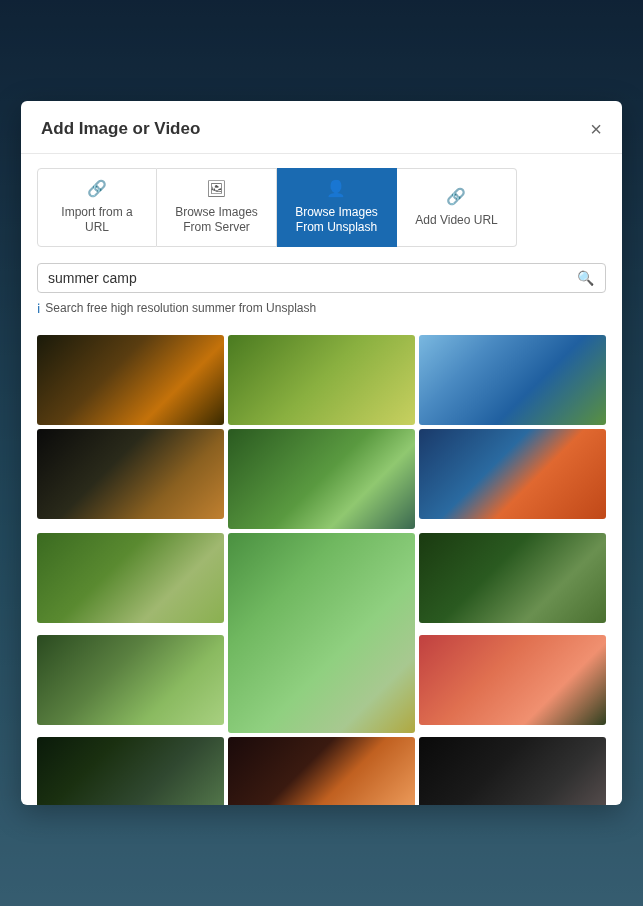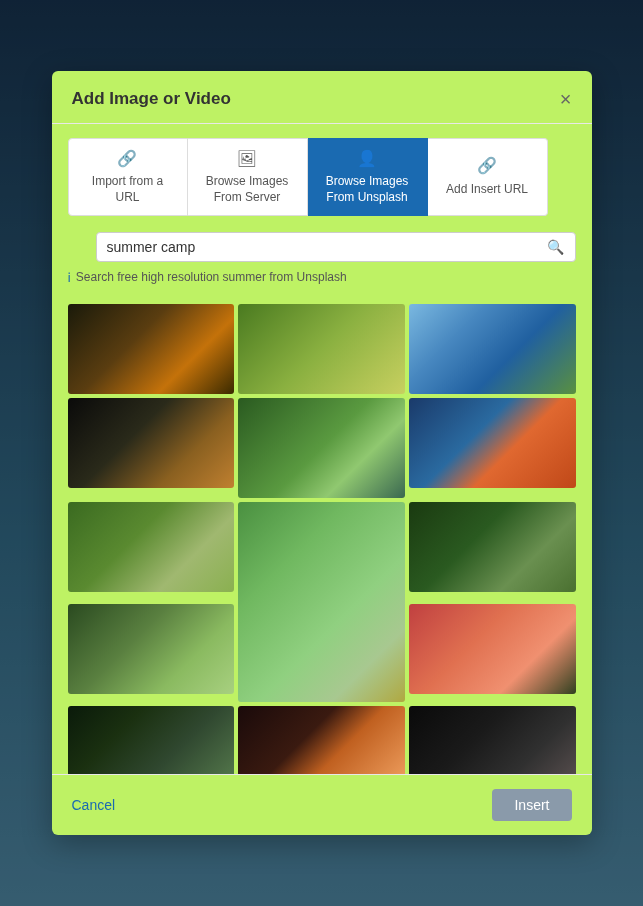--- a/index.html
+++ b/index.html
@@ -19,23 +19,23 @@
       position: absolute;
       top: 0; left: 0;
       width: 643px; height: 906px;
       background: rgba(0,0,0,0.4);
       display: flex;
       align-items: center;
       justify-content: center;
     }
 
     .modal {
-      background: #bef264;
+      background: #ffffff;
       border-radius: 6px;
-      width: 540px;
+      width: 601px;
       max-height: 870px;
       box-shadow: 0 8px 30px rgba(0,0,0,0.3);
       display: flex;
       flex-direction: column;
       position: relative;
     }
 
     .modal-header {
       display: flex;
       align-items: center;
@@ -109,21 +109,20 @@
       padding: 16px 16px 8px 16px;
     }
 
     .search-box {
       display: flex;
       align-items: center;
       border: 1px solid #ccc;
       border-radius: 4px;
       padding: 6px 10px;
       background: #fff;
-      margin-left: 28px;
     }
 
     .search-input {
       flex: 1;
       border: none;
       outline: none;
       font-size: 14px;
       color: #333;
     }
 
@@ -236,21 +235,21 @@
       <div class="tab">
         <span class="tab-icon">🖼</span>
         <span>Browse Images<br>From Server</span>
       </div>
       <div class="tab active">
         <span class="tab-icon">👤</span>
         <span>Browse Images<br>From Unsplash</span>
       </div>
       <div class="tab">
         <span class="tab-icon">🔗</span>
-        <span>Add Insert URL</span>
+        <span>Add Video URL</span>
       </div>
     </div>
 
     <div class="search-area">
       <div class="search-box">
         <input class="search-input" type="text" value="summer camp" placeholder="summer camp" style="">
         <span class="search-icon-wrap">🔍</span>
       </div>
       <div class="search-hint">
         <span class="info-icon">ℹ</span>
@@ -269,19 +268,15 @@
       <div class="img-cell img-8" style="height:200px; grid-row: span 2;"></div>
       <div class="img-cell img-9" style="height:90px;"></div>
       <div class="img-cell img-10" style="height:90px;"></div>
       <div class="img-cell img-11" style="height:90px;"></div>
       <div class="img-cell img-12" style="height:90px;"></div>
       <div class="img-cell img-13" style="height:80px;"></div>
       <div class="img-cell img-14" style="height:80px;"></div>
 
     </div>
 
-    <div class="modal-footer">
-      <button class="cancel-btn">Cancel</button>
-      <button class="insert-btn">Insert</button>
-    </div>
 
   </div>
 </div>
 
 </body></html>

